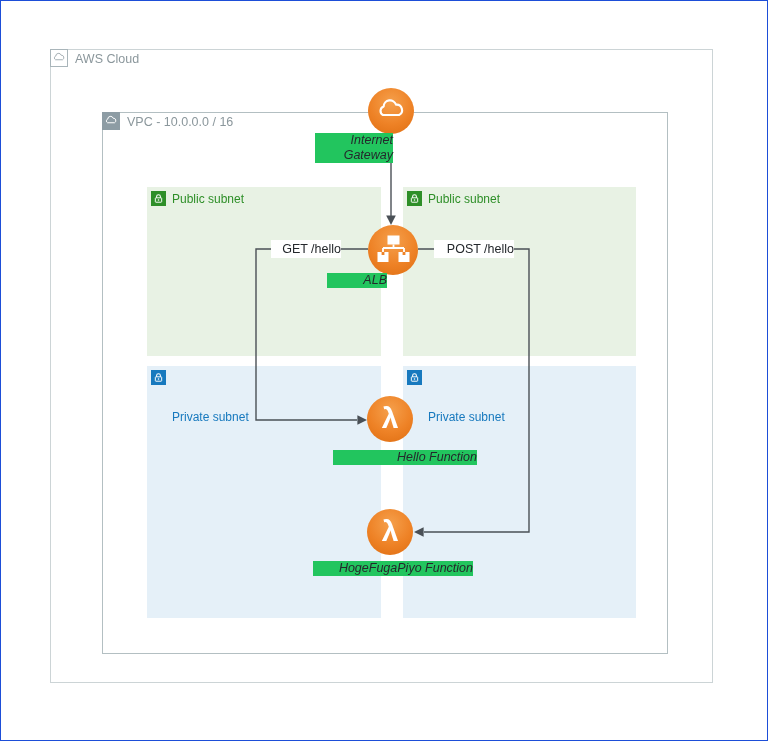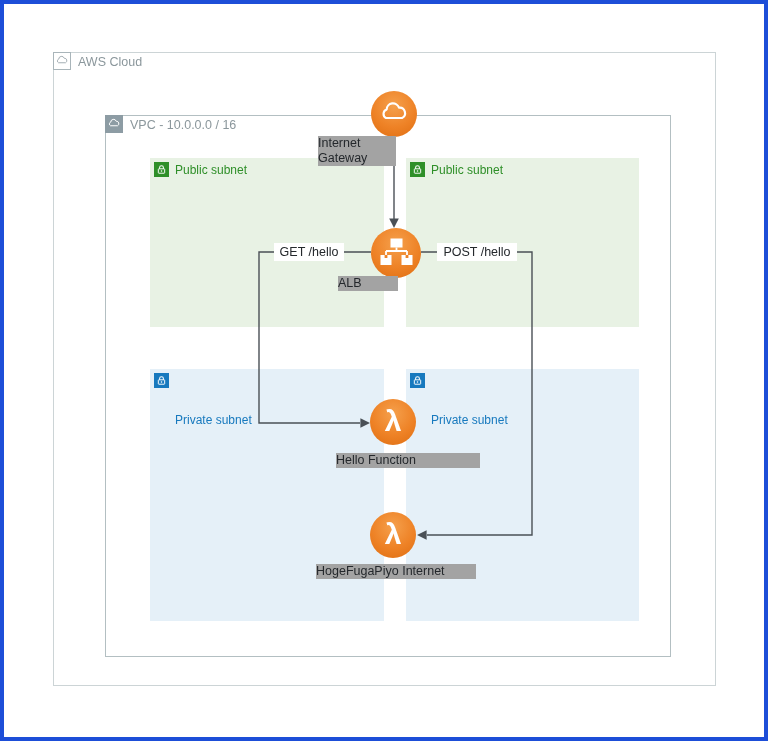--- a/index.html
+++ b/index.html
@@ -1,20 +1,20 @@
 <!DOCTYPE html>
 <html><head>
 <meta charset="utf-8">
 <style>
   * { margin:0; padding:0; box-sizing:border-box; }
   html,body { background:#ffffff; }
   body { font-family:"Liberation Sans", sans-serif; }
   .canvas {
     position:relative; width:768px; height:741px; background:#ffffff;
-    border:4px solid #1d4ed8; overflow:hidden;
+    border:1px solid #1d4ed8; overflow:hidden;
   }
   
   .aws-frame {
     position:absolute; left:49px; top:48px; width:663px; height:634px;
     border:1px solid #ccd4d6; background:transparent;
   }
   .vpc-frame {
     position:absolute; left:101px; top:111px; width:566px; height:542px;
     border:1px solid #b3bfc2; background:transparent;
   }
@@ -24,21 +24,21 @@
   }
   .aws-badge { left:49px; top:48px; background:#ffffff; border:1px solid #a9b5ba; }
   .vpc-badge { left:101px; top:111px; background:#8d9ca4; }
   .frame-label {
     position:absolute; font-size:12.5px; color:#8b979c; white-space:nowrap;
   }
   .aws-frame-label { left:74px; top:51px; }
   .vpc-frame-label { left:126px; top:114px; }
   
   .subnet { position:absolute; }
-  .subnet.public  { background:#e8f2e4; }
+  .subnet.public  { background:#e8f2e4;margin-top:32px; }
   .subnet.private { background:#e5f0f8; }
   .subnet-public-left   { left:146px; top:154px; width:234px; height:169px; }
   .subnet-public-right  { left:402px; top:154px; width:233px; height:169px; }
   .subnet-private-left  { left:146px; top:365px; width:234px; height:252px; }
   .subnet-private-right { left:402px; top:365px; width:233px; height:252px; }
   .subnet-badge {
     position:absolute; left:4px; top:4px; width:15px; height:15px;
     display:flex; align-items:center; justify-content:center;
   }
   .subnet.public  .subnet-badge { background:#2e8f28; }
@@ -61,30 +61,30 @@
   .igw-circle   { left:367px; top:87px;  width:46px; height:46px; }
   .alb-circle   { left:367px; top:224px; width:50px; height:50px; }
   .hello-circle { left:366px; top:395px; width:46px; height:46px; }
   .hoge-circle  { left:366px; top:508px; width:46px; height:46px; }
   .lambda-glyph {
     color:#ffffff; font-size:30px; font-weight:bold; line-height:1;
     transform:translateY(-1px);
   }
   .node-label {
     position:absolute; z-index:5; font-size:12.5px; color:#24282c;
-    text-align:left; background:#a3a3a3; line-height:15px;
+    text-align:right; background:#22c55e; line-height:15px;font-style:italic;
   }
   .igw-label   { left:314px; top:132px; width:78px; }
-  .alb-label   { left:334px; top:272px; width:60px; }
+  .alb-label   { left:326px; top:272px; width:60px; }
   .hello-label { left:332px; top:449px; width:144px; }
   .hoge-label  { left:312px; top:560px; width:160px; }
   
   .edge-label {
     position:absolute; z-index:5; background:#ffffff; color:#24282c;
-    font-size:12.5px; text-align:center; line-height:18px; height:18px;
+    font-size:12.5px; text-align:right; line-height:18px; height:18px;
   }
   .get-label  { left:270px; top:239px; width:70px; }
   .post-label { left:433px; top:239px; width:80px; }
 </style>
 </head>
 <body>
 
 <div class="canvas">
 
   <div class="aws-frame"></div>
@@ -182,15 +182,15 @@
   <div class="node-label alb-label">ALB</div>
 
   <div class="node-circle hello-circle">
     <span class="lambda-glyph">λ</span>
   </div>
   <div class="node-label hello-label">Hello Function</div>
 
   <div class="node-circle hoge-circle">
     <span class="lambda-glyph">λ</span>
   </div>
-  <div class="node-label hoge-label">HogeFugaPiyo Internet</div>
+  <div class="node-label hoge-label">HogeFugaPiyo Function</div>
 
 </div>
 
 </body></html>

